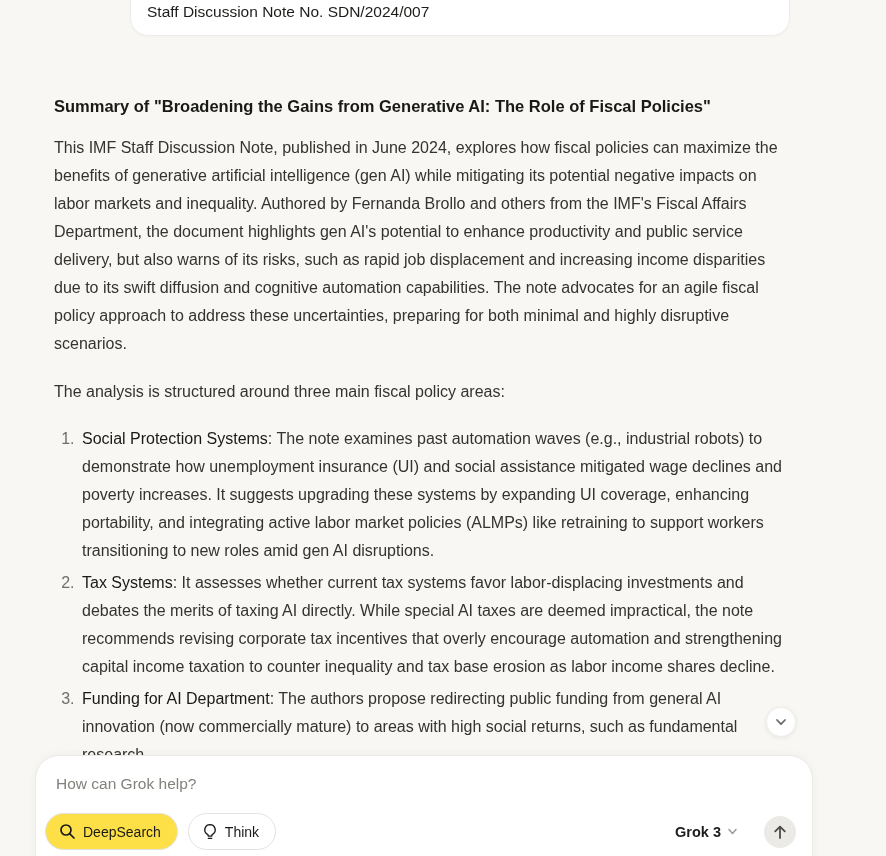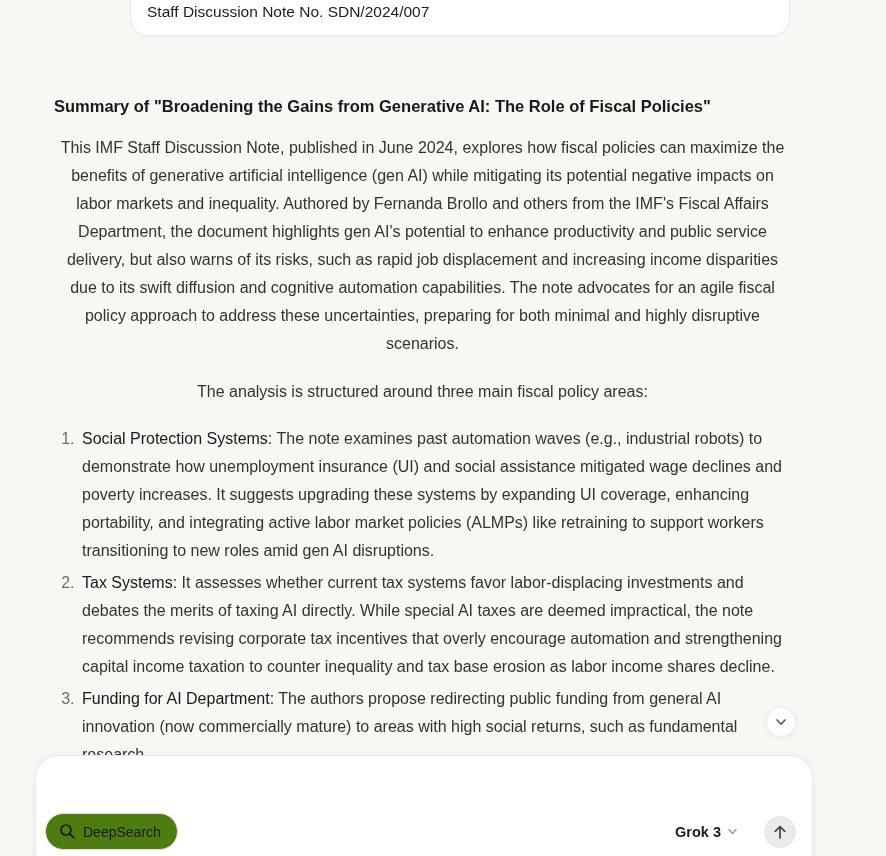--- a/index.html
+++ b/index.html
@@ -37,21 +37,20 @@
     font-size:16.5px;
     line-height:23px;
     font-weight:bold;
     color:#191917;
   }
   .response p {
     margin-top:16px;
     font-size:16px;
     line-height:28px;
     color:#34332f;
-    text-align:center;
   }
   .response p.intro2 { margin-top:20px; }
   .response ol {
     margin-top:19px;
     padding-left:25px;
   }
   .response ol li {
     font-size:16px;
     line-height:28px;
     color:#34332f;
@@ -97,21 +96,21 @@
     gap:10px;
   }
   .pill {
     display:flex; align-items:center; gap:7px;
     height:37px;
     border-radius:19px;
     padding:0 16px 0 13px;
     font-size:14px;
     color:#1a1a18;
     cursor:pointer;
-    background:#4d7c0f;
+    background:#fde047;
     border:1px solid #e2e1de;
   }
   .pill.outline { background:#ffffff; border:1px solid #e4e3e0; }
   .model-select {
     margin-left:auto;
     display:flex; align-items:center; gap:6px;
     font-size:14.5px;
     color:#1c1c1a;
     cursor:pointer;
     font-weight:bold;
@@ -153,30 +152,40 @@
 
 <div class="scroll-btn">
   <span>
     <svg width="14" height="14" viewBox="0 0 14 14" fill="none">
       <polyline points="3,5 7,9.2 11,5" stroke="#6b6a67" stroke-width="1.8" stroke-linecap="round" stroke-linejoin="round"></polyline>
     </svg>
   </span>
 </div>
 
 <div class="composer">
+  <div class="placeholder">How can Grok help?</div>
   <div class="toolbar">
     <div class="pill">
       <span>
         <svg width="17" height="17" viewBox="0 0 17 17" fill="none">
           <circle cx="7" cy="7" r="5" stroke="#1a1a18" stroke-width="1.7"></circle>
           <line x1="10.8" y1="10.8" x2="15" y2="15" stroke="#1a1a18" stroke-width="1.7" stroke-linecap="round"></line>
         </svg>
       </span>
       <span>DeepSearch</span>
     </div>
+    <div class="pill outline">
+      <span>
+        <svg width="16" height="18" viewBox="0 0 16 18" fill="none">
+          <path d="M8 1.6a5.2 5.2 0 0 1 2.6 9.7c-.5.3-.8.7-.8 1.2v.6H6.2v-.6c0-.5-.3-.9-.8-1.2A5.2 5.2 0 0 1 8 1.6Z" stroke="#1a1a18" stroke-width="1.4" stroke-linejoin="round"></path>
+          <line x1="6.4" y1="15.4" x2="9.6" y2="15.4" stroke="#1a1a18" stroke-width="1.4" stroke-linecap="round"></line>
+        </svg>
+      </span>
+      <span>Think</span>
+    </div>
     <div class="model-select">
       <span>Grok 3</span>
       <span>
         <svg width="11" height="11" viewBox="0 0 11 11" fill="none">
           <polyline points="2,3.6 5.5,7.4 9,3.6" stroke="#9a9996" stroke-width="1.5" stroke-linecap="round" stroke-linejoin="round"></polyline>
         </svg>
       </span>
     </div>
     <button class="send-btn">
       <span>

